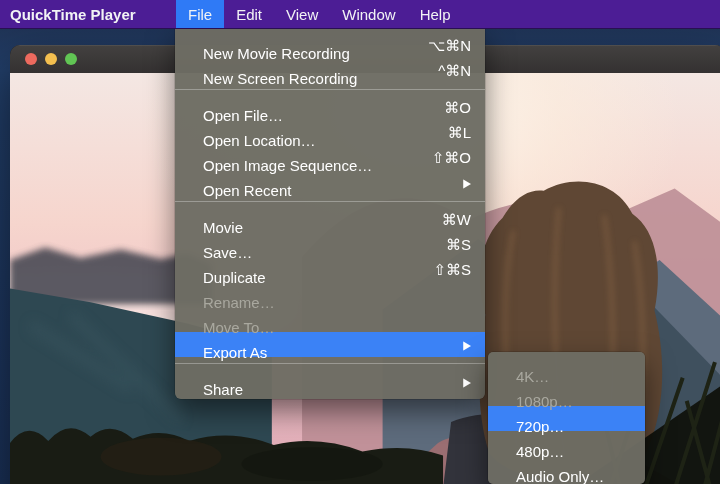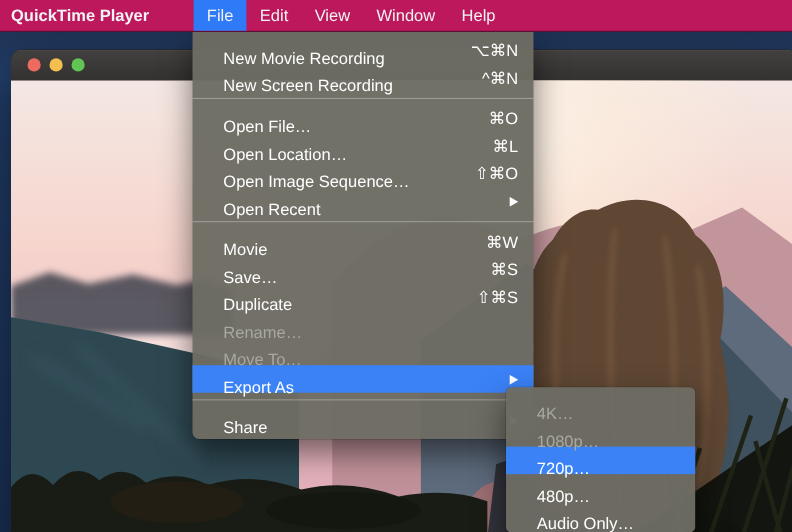--- a/index.html
+++ b/index.html
@@ -5,21 +5,21 @@
   html,body{margin:0;padding:0;}
   body{
     width:720px;height:484px;position:relative;overflow:hidden;
     background:linear-gradient(180deg,#1e2d4a 0px,#223f6a 70px,#1a3158 100%);
     font-family:"Liberation Sans",sans-serif;
     -webkit-font-smoothing:antialiased;
   }
   
   .menubar{
     position:absolute;top:0;left:0;right:0;height:28px;z-index:50;
-    background:#be185d;display:flex;align-items:stretch;
+    background:#4c1d95;display:flex;align-items:stretch;
     color:#f2f3f5;font-size:15px;border-bottom:1px solid rgba(0,0,0,.45);
   }
   .menubar .app{
     width:176px;box-sizing:border-box;padding-left:10px;
     font-weight:700;display:flex;align-items:center;
   }
   .menubar .mitem{padding:0 12px;display:flex;align-items:center;}
   .menubar .mitem.active{background:#2f7af6;}
   
   .window{
@@ -38,21 +38,21 @@
   .light.green{background:#61c554;}
   .video{position:absolute;top:28px;left:0;right:0;bottom:0;}
   .video svg{display:block;width:100%;height:100%;}
   
   .menu{
     position:absolute;z-index:40;color:#ffffff;font-size:15px;
     background:rgba(109,108,99,.97);
     box-shadow:0 12px 28px rgba(0,0,0,.5),0 0 0 .5px rgba(0,0,0,.25);
   }
   .file-menu{left:175px;top:29px;width:310px;border-radius:0 0 6px 6px;padding:4px 0 5px;}
-  .sub-menu{left:460px;top:352px;width:172px;border-radius:5px;padding:4px 0 3px;}
+  .sub-menu{left:488px;top:352px;width:157px;border-radius:5px;padding:4px 0 3px;}
   .row{height:25px;display:flex;align-items:center;padding:0 14px 0 28px;box-sizing:border-box;}
   .row .lbl{flex:1;white-space:nowrap;margin-top:15px;}
   .row .sc{margin-left:12px;white-space:nowrap;}
   .row .arrow{font-size:10px;margin-left:12px;transform:scaleY(1.15);}
   .row.disabled{color:#a9a89f;}
   .row.highlight{background:#3b82f6;color:#fff;}
   .sep{height:1px;background:rgba(255,255,255,.3);margin:5.5px 0;}
 </style>
 </head>
 <body>

